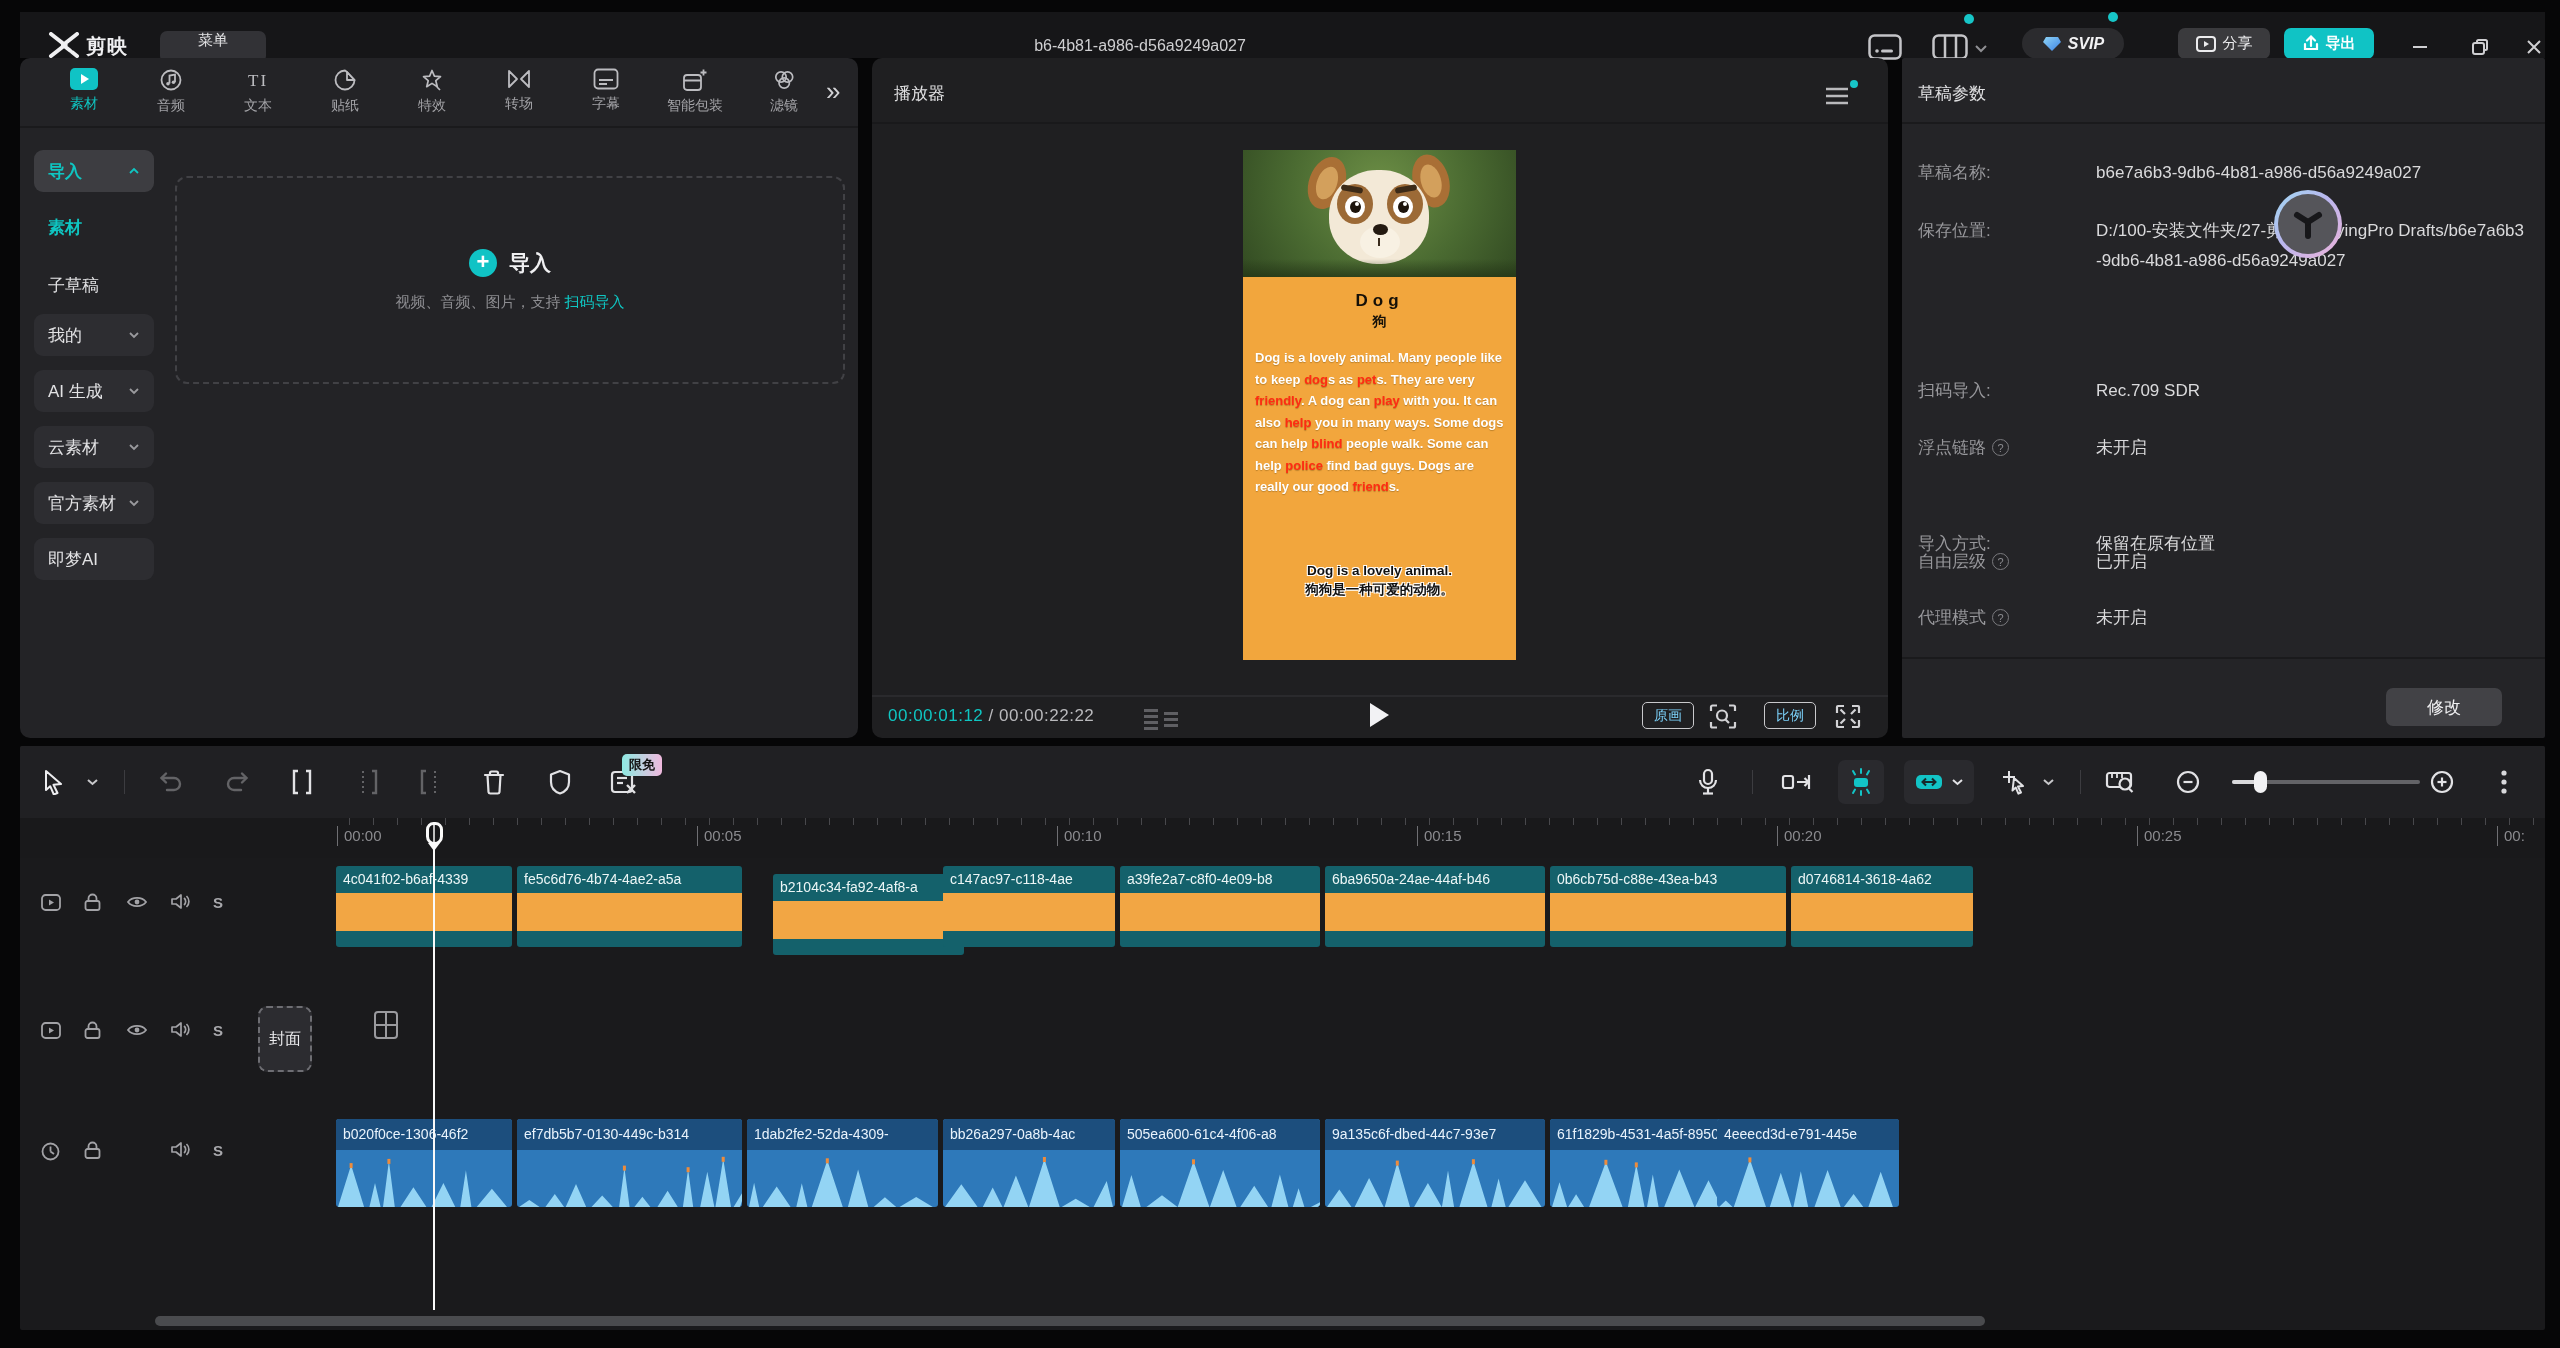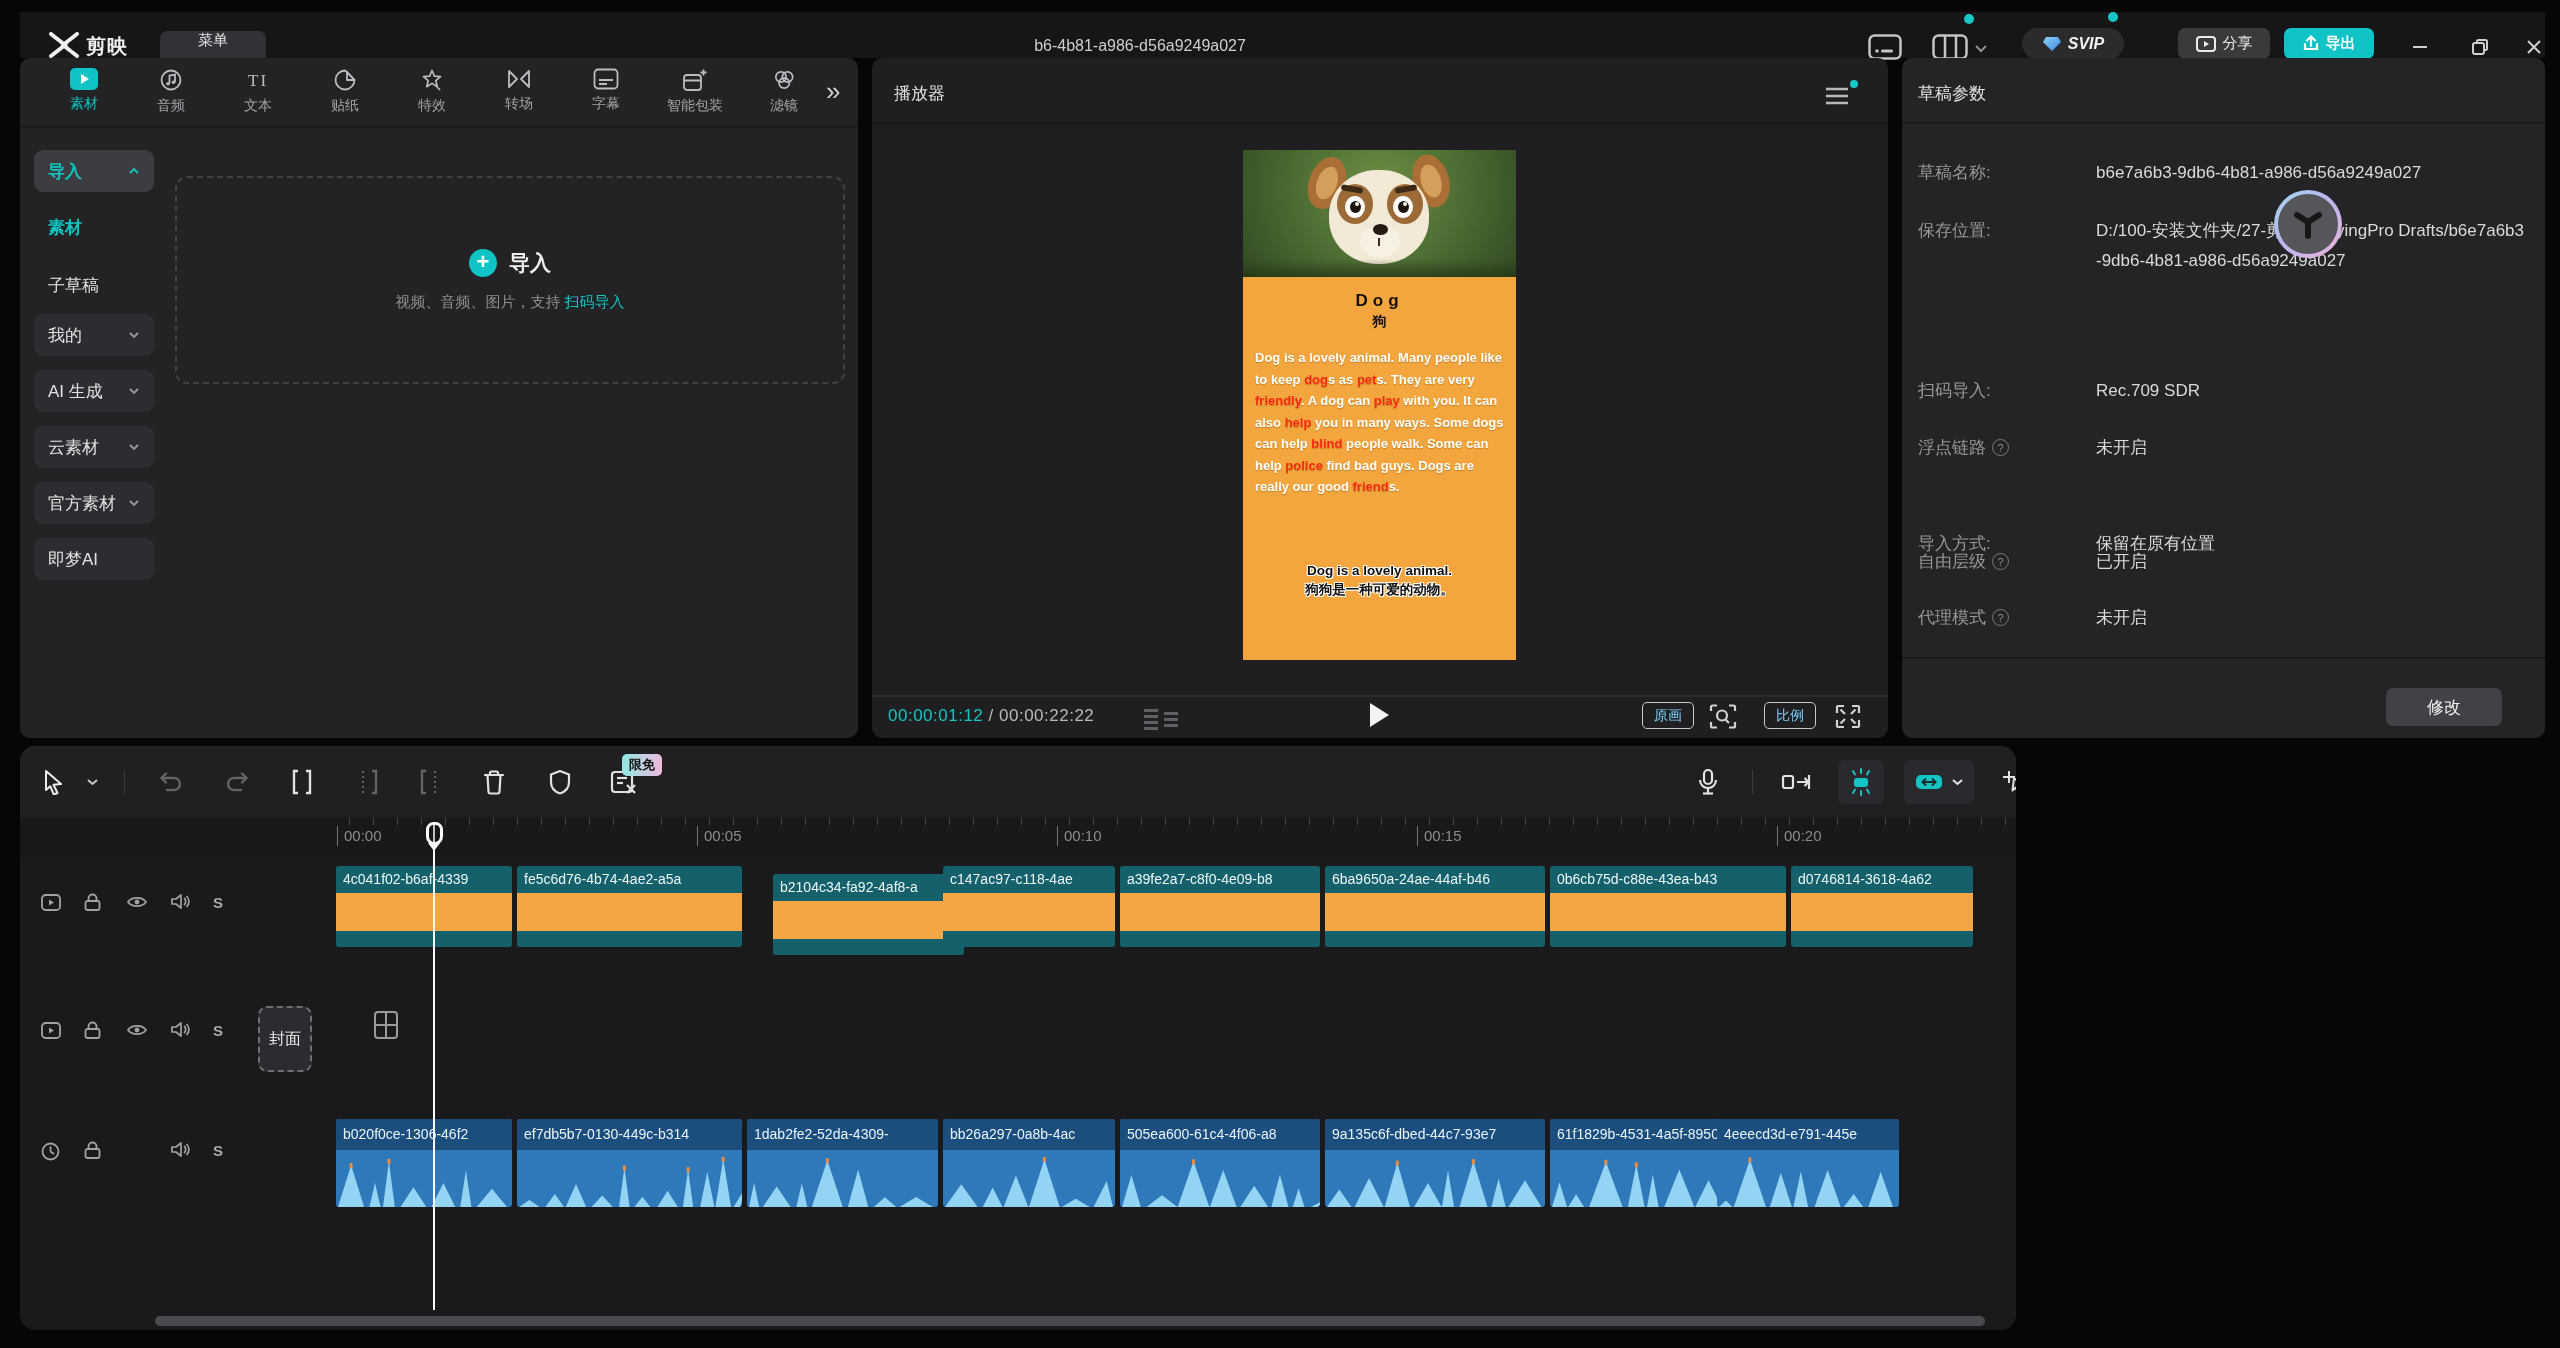--- a/index.html
+++ b/index.html
@@ -24,22 +24,22 @@
   .svip-label { font-size:16px; font-weight:bold; font-style:italic; color:#f2f2f4; }
   .share-btn { position:absolute; left:2158px; top:16px; width:92px; height:31px; background:#3a3a3d; border-radius:7px;
     display:flex; align-items:center; justify-content:center; gap:7px; font-size:15px; color:#ececee; }
   .export-btn { position:absolute; left:2264px; top:16px; width:90px; height:31px; background:#10c3c5; border-radius:7px;
     display:flex; align-items:center; justify-content:center; gap:7px; font-size:15px; font-weight:bold; color:#ffffff; }
   .winctl { position:absolute; top:23px; width:24px; height:24px; display:flex; align-items:center; justify-content:center; }
 
   
   .media-panel  { position:absolute; left:20px;   top:58px; width:838px;  height:680px; background:#232326; border-radius:10px; overflow:hidden; }
   .player-panel { position:absolute; left:872px;  top:58px; width:1016px; height:680px; background:#1f1f21; border-radius:10px; overflow:hidden; }
-  .draft-panel  { position:absolute; left:1902px; top:58px; width:643px;  height:680px; background:#242427; border-radius:10px; overflow:hidden; }
-  .timeline     { position:absolute; left:20px;   top:746px; width:1996px; height:584px; background:#1a1a1c; border-radius:15px; overflow:hidden; }
+  .draft-panel  { position:absolute; left:1902px; top:58px; width:643px;  height:680px; background:#242427; border-radius:2px; overflow:hidden; }
+  .timeline     { position:absolute; left:20px;   top:746px; width:2525px; height:584px; background:#1a1a1c; border-radius:2px; overflow:hidden; }
 
   
   .tabs-row { position:absolute; left:38px; top:10px; width:752px; height:56px; display:flex; justify-content:space-between; }
   .tab { display:flex; flex-direction:column; align-items:center; gap:5px; min-width:52px; cursor:default; }
   .tab .tlabel { font-size:14px; color:#a2a2a6; white-space:nowrap; }
   .tab.active .tlabel { color:#0fc6c2; }
   .tabs-expand { position:absolute; left:806px; top:18px; font-size:26px; color:#d2d2d5; letter-spacing:-4px; }
   .tabs-divider { position:absolute; left:0; top:68px; width:838px; height:2px; background:#1a1a1c; }
   .side-item { position:absolute; left:14px; width:120px; height:42px; border-radius:9px; display:flex; align-items:center;
     padding:0 14px; font-size:17px; color:#e2e2e4; justify-content:space-between; }

